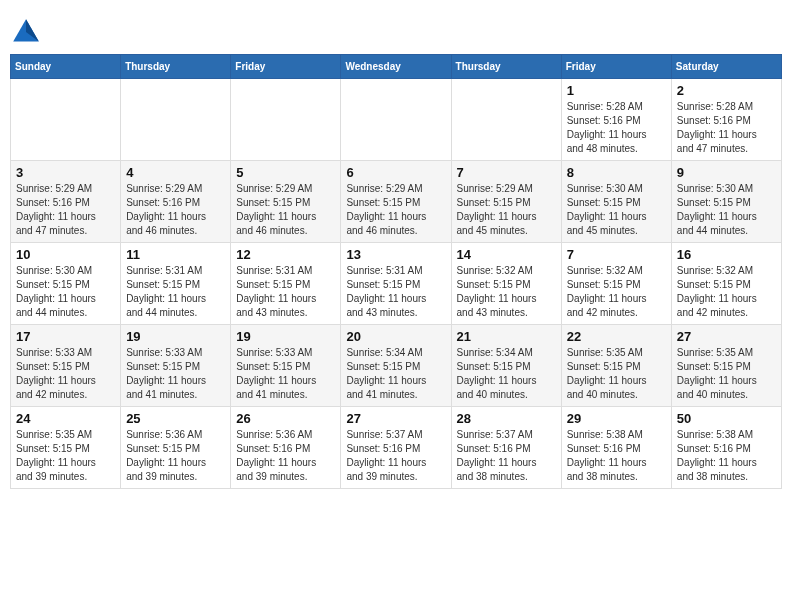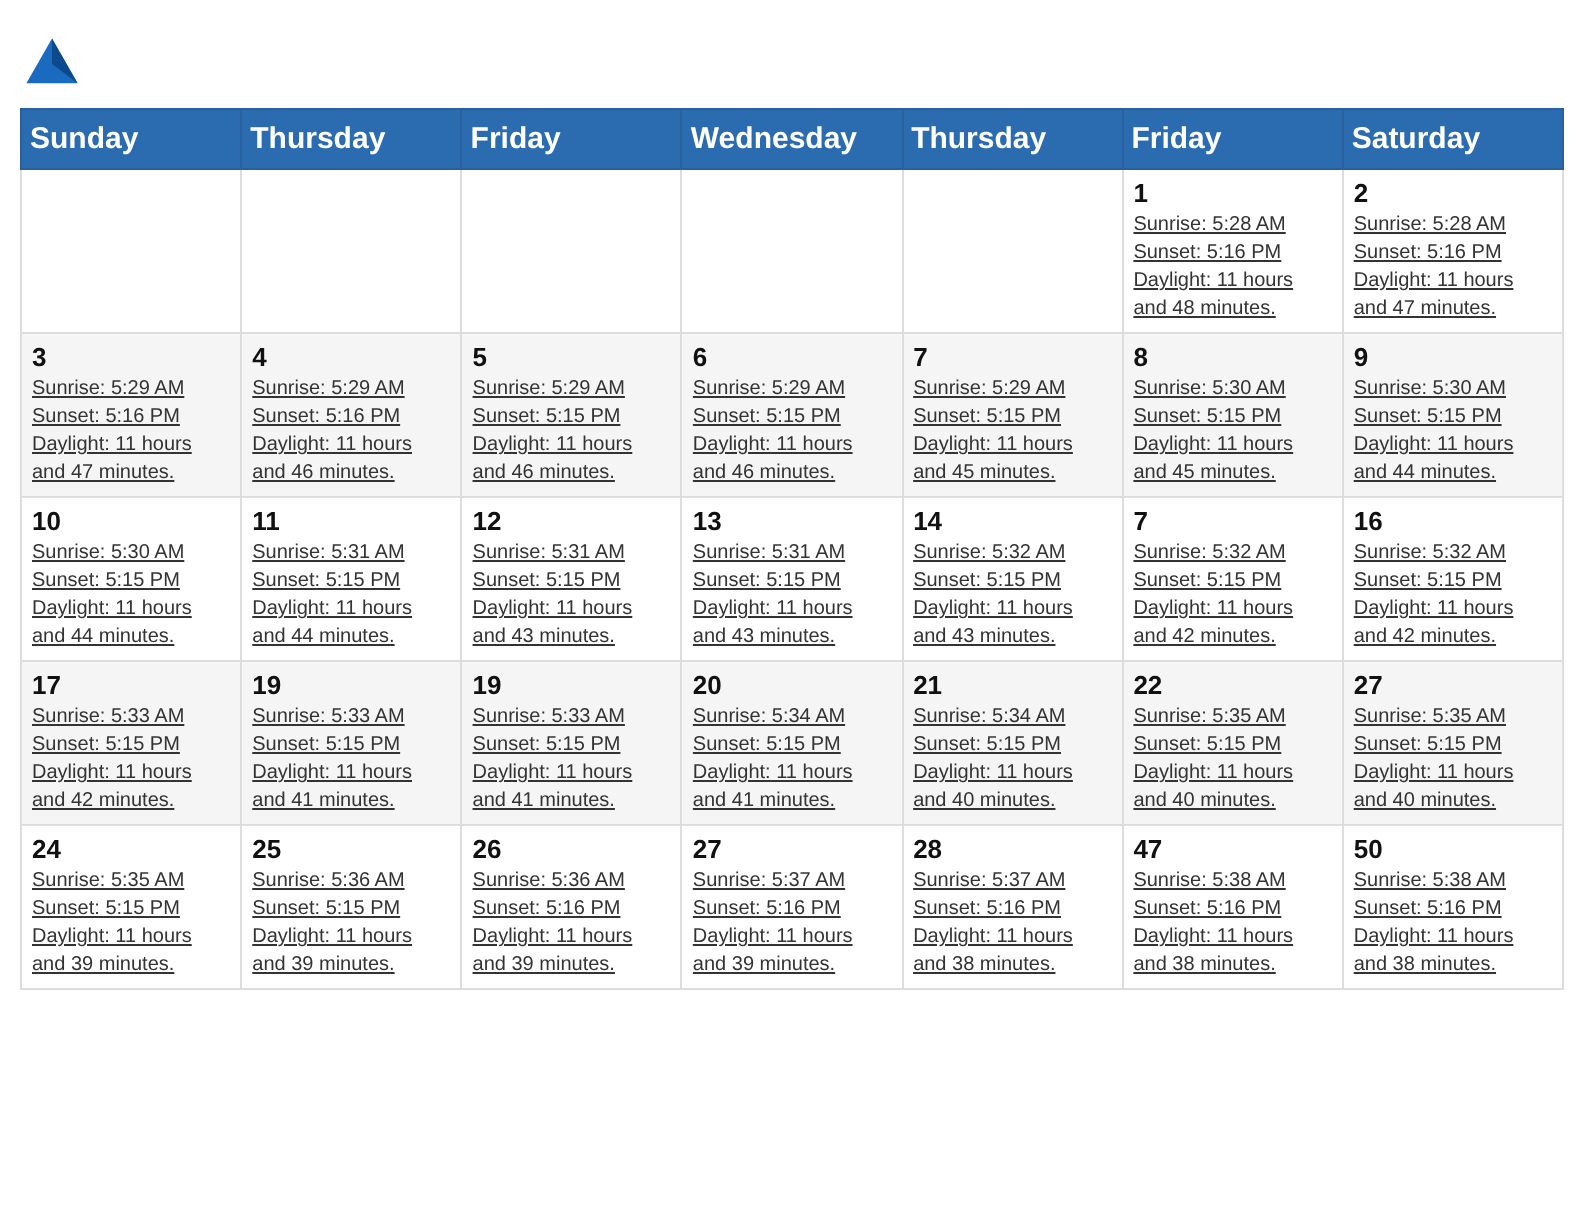--- a/index.html
+++ b/index.html
@@ -48,21 +48,21 @@
       color: #444;
     }
     .calendar {
       width: 100%;
       border-collapse: collapse;
       border: 1px solid #ccc;
     }
     .calendar th {
       background-color: #2b6cb0;
       color: #fff;
-      font-size: 15px;
+      font-size: 10px;
       font-weight: bold;
       padding: 6px 4px;
       border: 1px solid #2a5fa0;
       text-align: left;
     }
     .calendar td {
       vertical-align: top;
       border: 1px solid #ddd;
       padding: 4px 5px;
       width: 110px;
@@ -81,21 +81,20 @@
       font-size: 13px;
       font-weight: bold;
       display: block;
       margin-bottom: 2px;
       color: #111;
     }
     .day-info {
       font-size: 10px;
       color: #333;
       line-height: 1.4;
-      text-decoration: underline;
     }
     .empty-cell {
       background: #fff !important;
     }
   </style>
 </head>
 <body>
 
 <div class="header">
   <div class="logo">
@@ -303,21 +302,21 @@
           Sunrise: 5:37 AM<br>Sunset: 5:16 PM<br>Daylight: 11 hours and 39 minutes.
         </div>
         </td>
         <td>
           <span class="day-num">28</span>
         <div class="day-info">
           Sunrise: 5:37 AM<br>Sunset: 5:16 PM<br>Daylight: 11 hours and 38 minutes.
         </div>
         </td>
         <td>
-          <span class="day-num">47</span>
+          <span class="day-num">29</span>
         <div class="day-info">
           Sunrise: 5:38 AM<br>Sunset: 5:16 PM<br>Daylight: 11 hours and 38 minutes.
         </div>
         </td>
         <td>
           <span class="day-num">50</span>
         <div class="day-info">
           Sunrise: 5:38 AM<br>Sunset: 5:16 PM<br>Daylight: 11 hours and 38 minutes.
         </div>
         </td>

